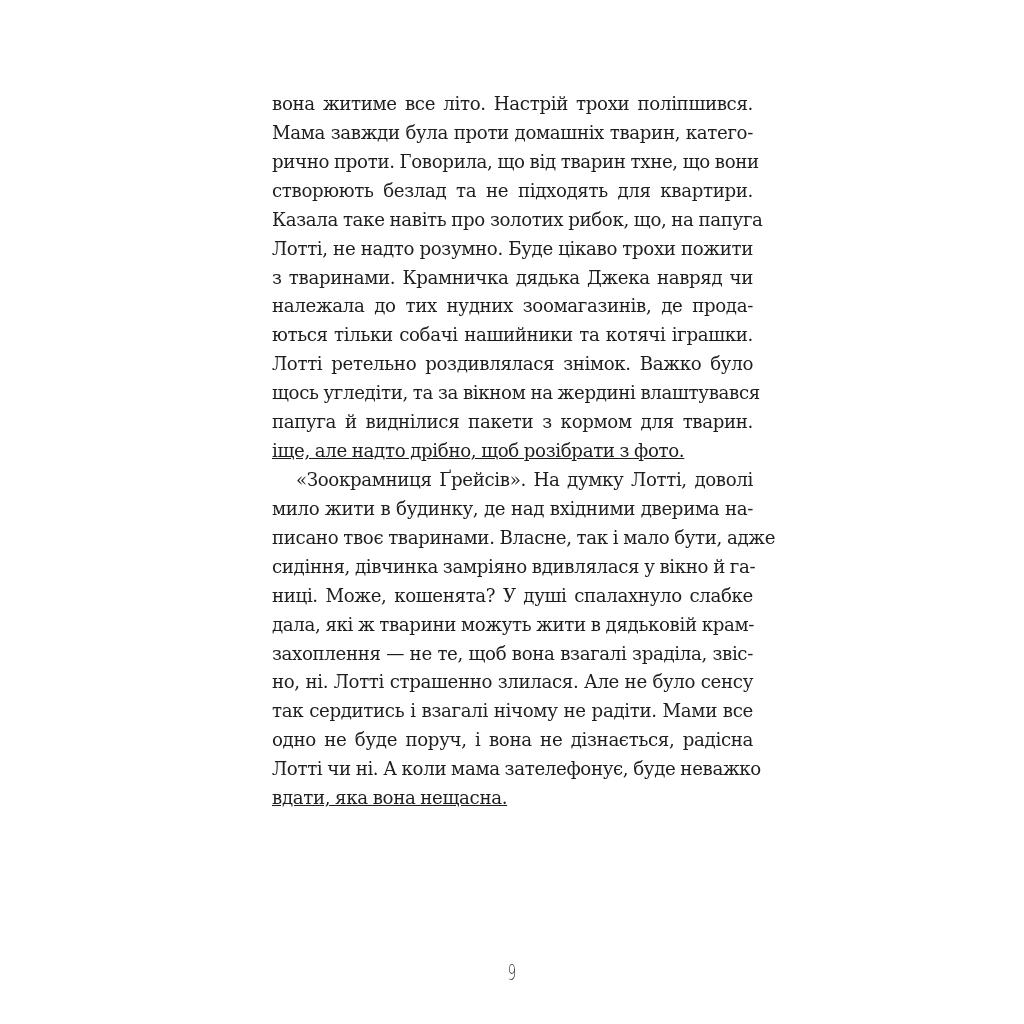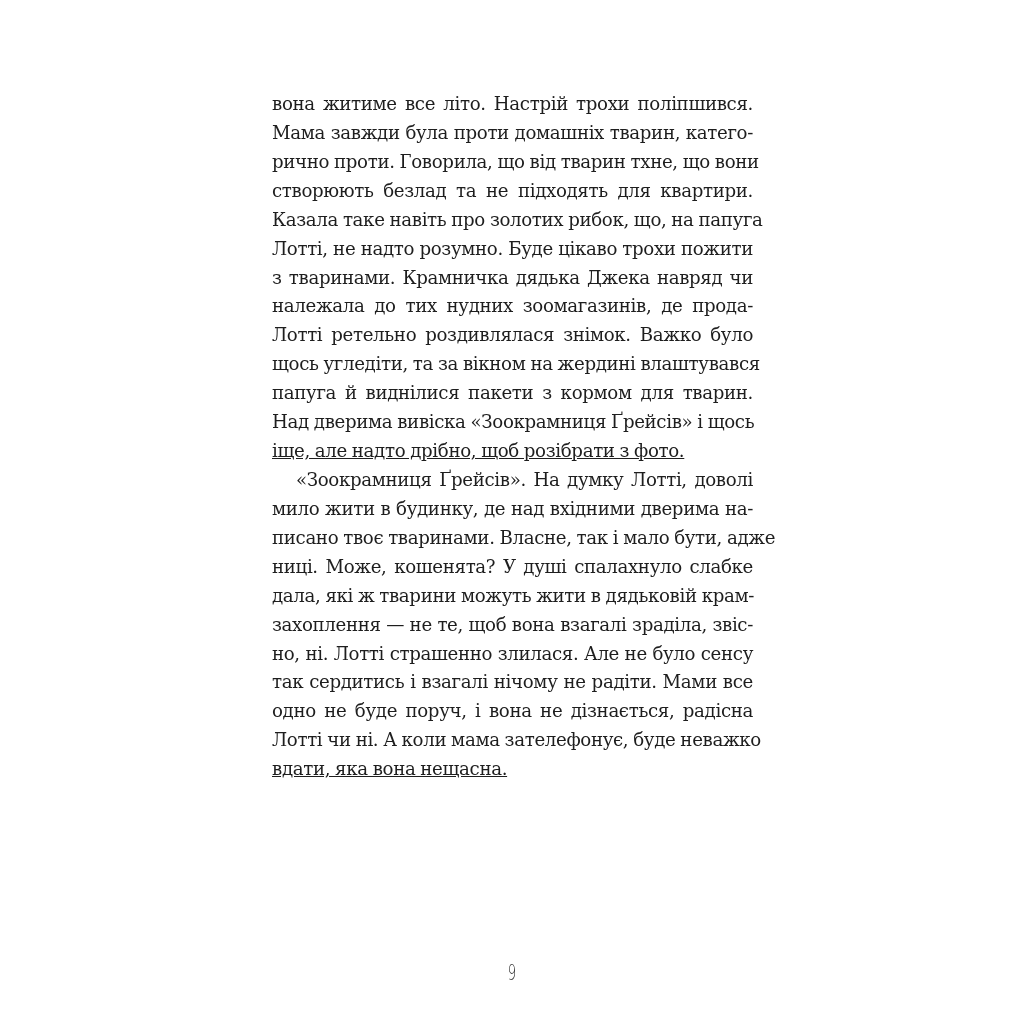--- a/index.html
+++ b/index.html
@@ -67,31 +67,32 @@
 
     <div>
       <span class="line">вона житиме все літо. Настрій трохи поліпшився.</span>
       <span class="line">Мама завжди була проти домашніх тварин, катего-</span>
       <span class="line">рично проти. Говорила, що від тварин тхне, що вони</span>
       <span class="line">створюють безлад та не підходять для квартири.</span>
       <span class="line">Казала таке навіть про золотих рибок, що, на папуга</span>
       <span class="line">Лотті, не надто розумно. Буде цікаво трохи пожити</span>
       <span class="line">з тваринами. Крамничка дядька Джека навряд чи</span>
       <span class="line">належала до тих нудних зоомагазинів, де прода-</span>
+      <span class="line">ються тільки собачі нашийники та котячі іграшки.</span>
       <span class="line">Лотті ретельно роздивлялася знімок. Важко було</span>
       <span class="line">щось угледіти, та за вікном на жердині влаштувався</span>
       <span class="line">папуга й виднілися пакети з кормом для тварин.</span>
-      <span class="line">Над дверима вивіска «Зоокрамниця Ґрейсів» і щось</span>
       <span class="line last">іще, але надто дрібно, щоб розібрати з фото.</span>
     </div>
 
     <div>
       <span class="line indent">«Зоокрамниця Ґрейсів». На думку Лотті, доволі</span>
       <span class="line">мило жити в будинку, де над вхідними дверима на-</span>
       <span class="line">писано твоє тваринами. Власне, так і мало бути, адже</span>
+      <span class="line">сидіння, дівчинка замріяно вдивлялася у вікно й га-</span>
       <span class="line">ниці. Може, кошенята? У душі спалахнуло слабке</span>
       <span class="line">дала, які ж тварини можуть жити в дядьковій крам-</span>
       <span class="line">захоплення — не те, щоб вона взагалі зраділа, звіс-</span>
       <span class="line">но, ні. Лотті страшенно злилася. Але не було сенсу</span>
       <span class="line">так сердитись і взагалі нічому не радіти. Мами все</span>
       <span class="line">одно не буде поруч, і вона не дізнається, радісна</span>
       <span class="line">Лотті чи ні. А коли мама зателефонує, буде неважко</span>
       <span class="line last">вдати, яка вона нещасна.</span>
     </div>
   </div>

